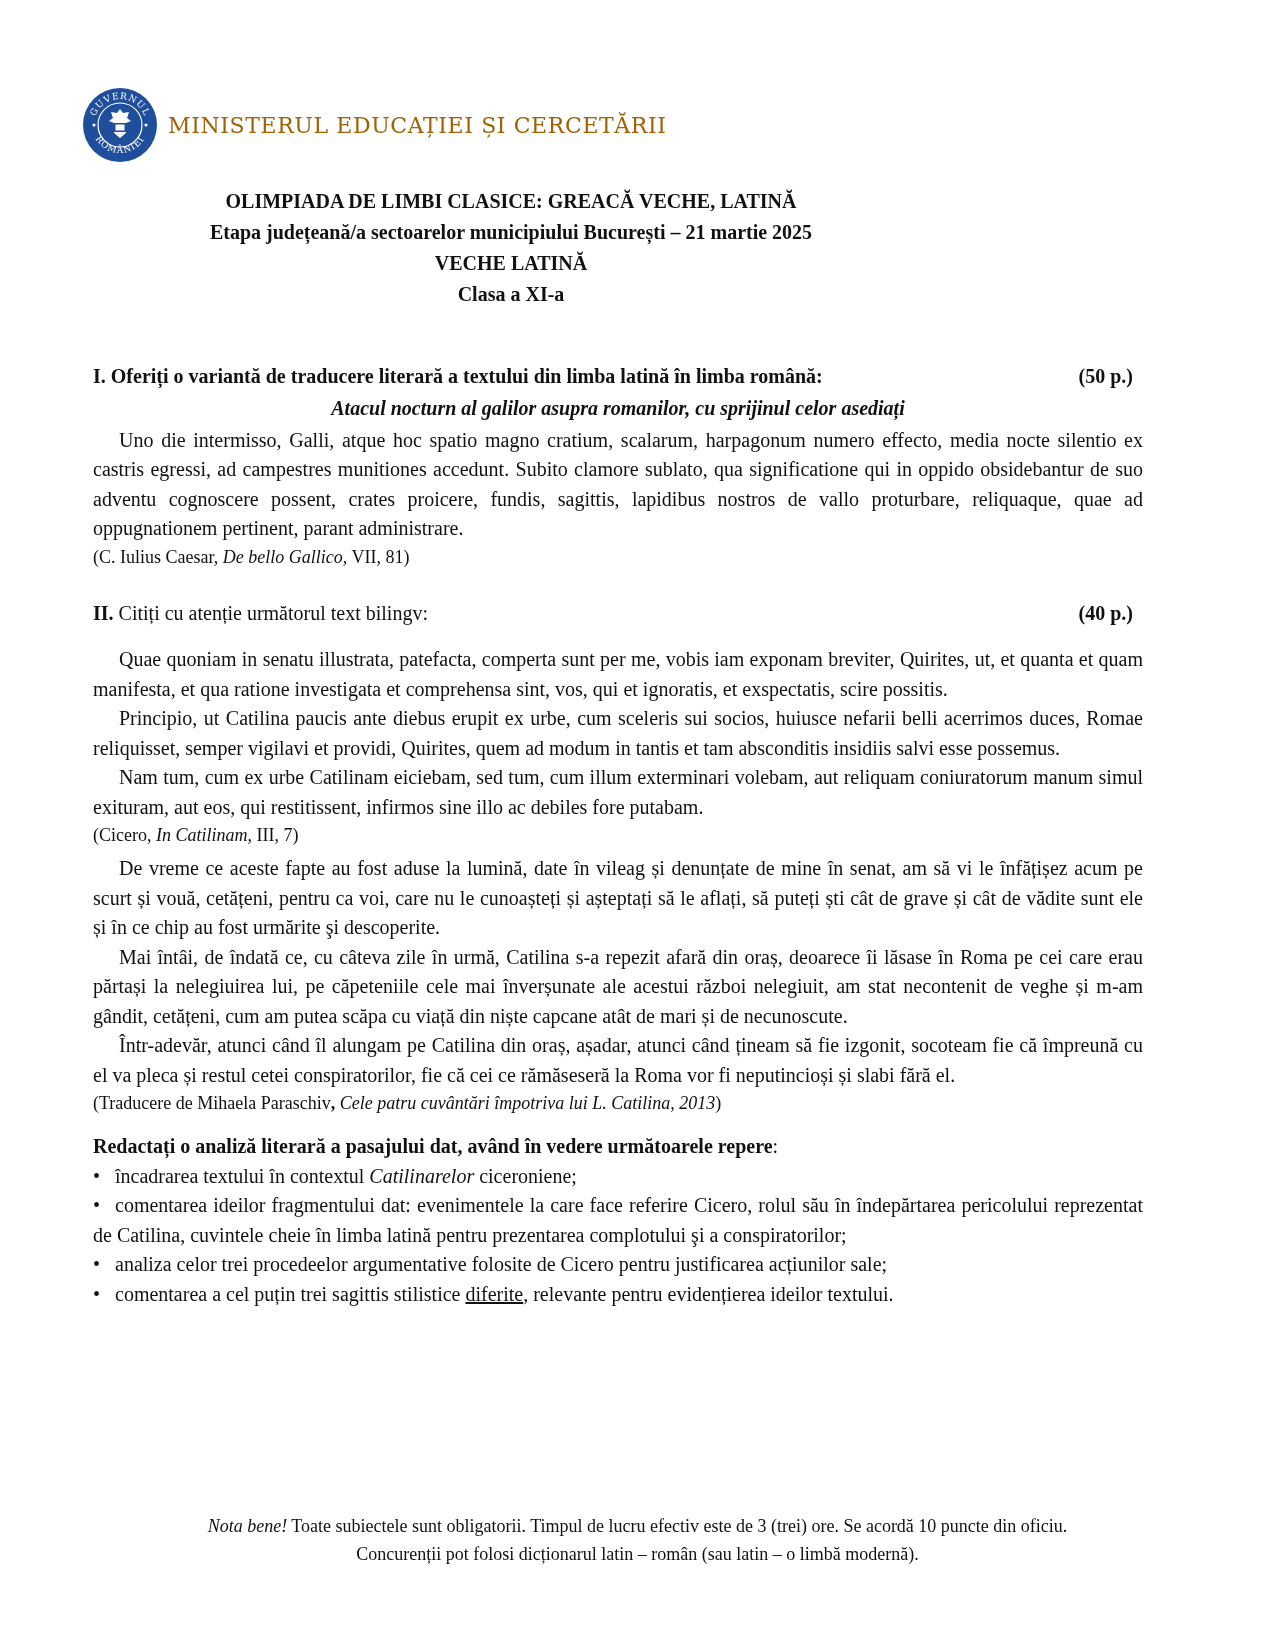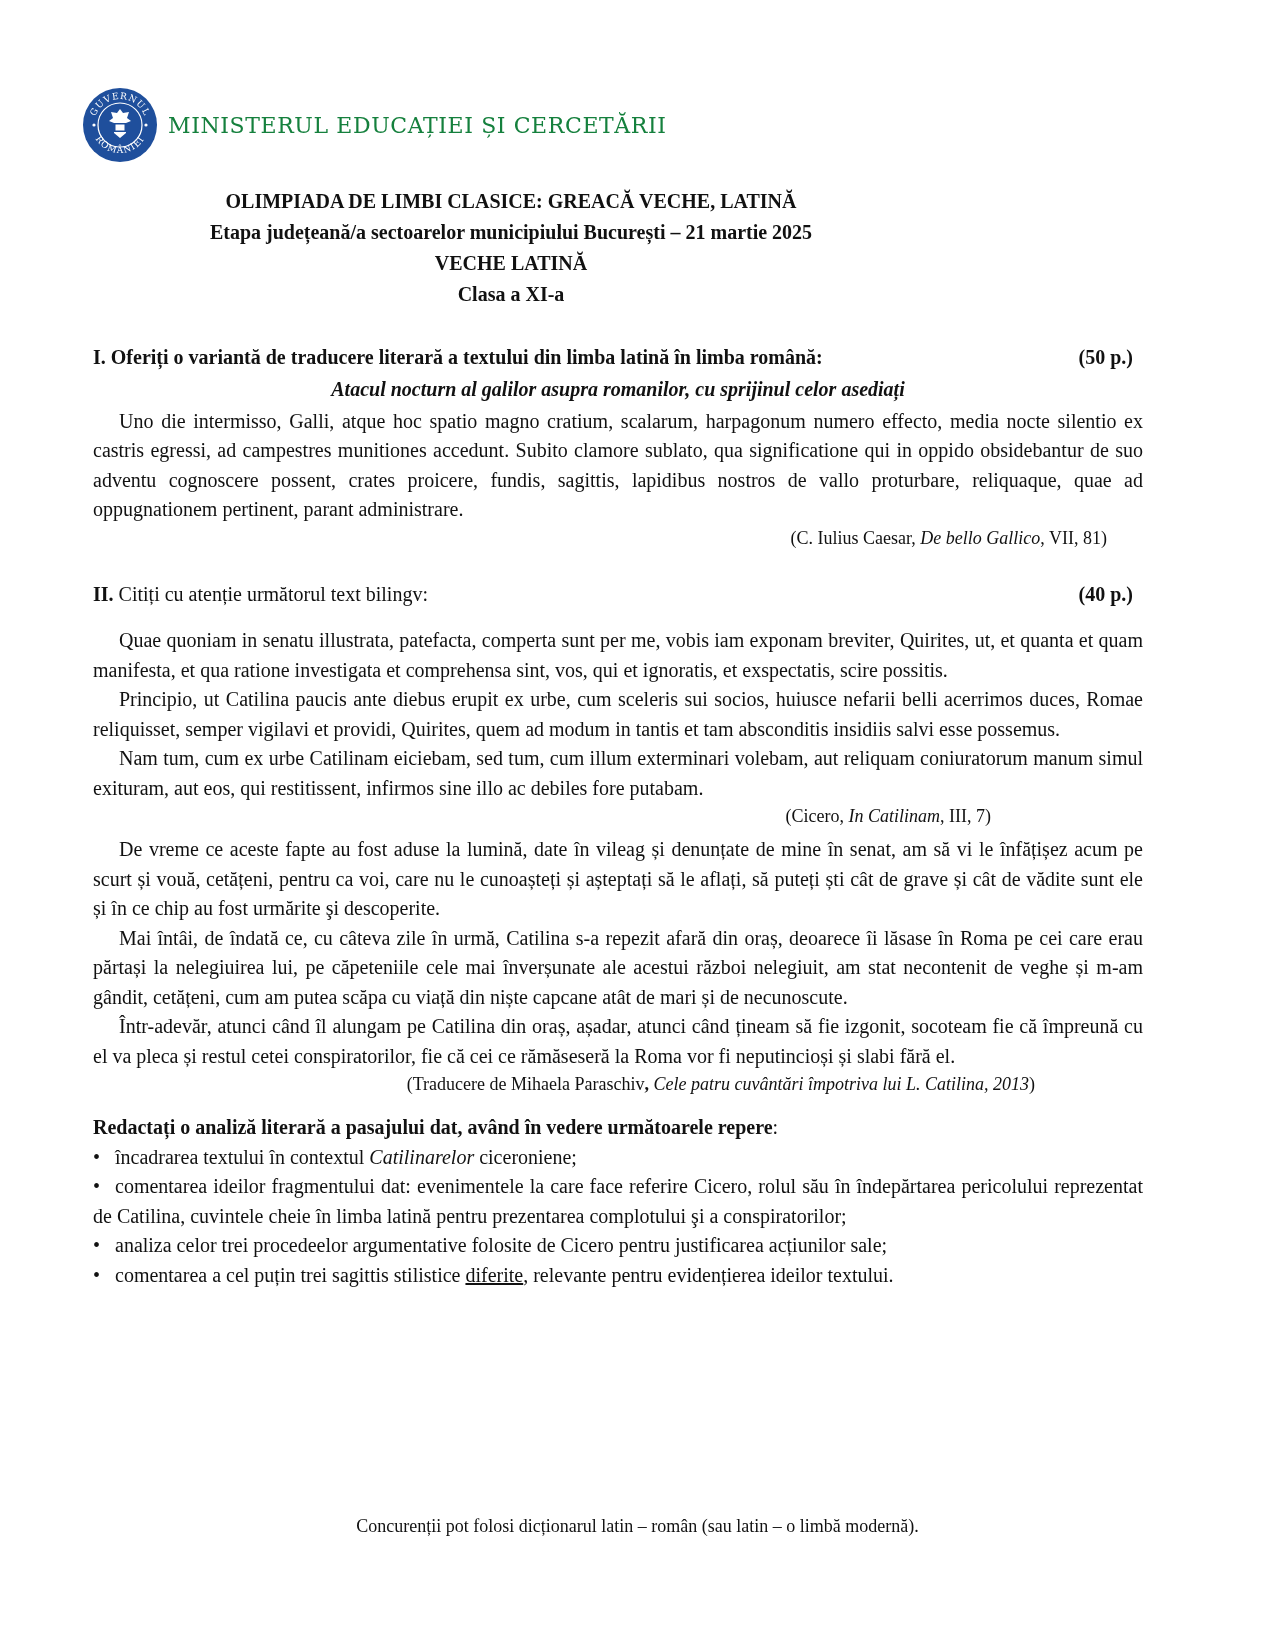--- a/index.html
+++ b/index.html
@@ -1,33 +1,33 @@
 <!DOCTYPE html>
 <html><head>
 <meta charset="utf-8">
 <style>
   html, body { margin: 0; padding: 0; background: #ffffff; }
   body { width: 1275px; height: 1650px; position: relative; overflow: hidden; color: #111; }
   .page { position: absolute; left: 0; top: 0; width: 1275px; height: 1650px; }
 
   .header { position: absolute; left: 82px; top: 85px; height: 80px; display: flex; align-items: center; }
   .seal { width: 76px; height: 76px; }
-  .ministry { margin-left: 10px; font-family: "DejaVu Serif", serif; color: #15803d; font-size: 22px; letter-spacing: 0.6px; }
+  .ministry { margin-left: 10px; font-family: "DejaVu Serif", serif; color: #a16207; font-size: 22px; letter-spacing: 0.6px; }
 
   .titles { position: absolute; left: 0; width: 1022px; top: 186px; text-align: center; font-family: "Liberation Serif", serif; font-weight: bold; font-size: 20px; line-height: 31px; }
   .titles div { height: 31px; }
 
   .body { position: absolute; left: 93px; width: 1050px; font-family: "Liberation Serif", serif; font-size: 20px; line-height: 29.5px; }
-  .sec-head { position: relative; height: 30px; }
+  .sec-head { position: relative; height: 30px; margin-top: 19px; }
   .sec-head .pts { position: absolute; right: 10px; top: 0; font-weight: bold; }
   .bold { font-weight: bold; }
   .ital { font-style: italic; }
   .center { text-align: center; }
   .para { text-align: justify; text-indent: 26px; margin: 0; }
-  .source { text-align: right; font-size: 18px; line-height: 26px; }
+  .source { font-size: 18px; line-height: 26px; }
   .bullets { list-style: none; margin: 0; padding: 0; }
   .bullets li { text-align: justify; }
   .bullets li .dot { display: inline-block; width: 22px; }
   .underline { text-decoration: underline; }
   .footer { position: absolute; left: 0; width: 1275px; top: 1512px; text-align: center; font-family: "Liberation Serif", serif; font-size: 18px; line-height: 28px; }
 </style>
 </head>
 <body>
 
 <div class="page">
@@ -91,15 +91,16 @@
     <div><span class="bold">Redactați o analiză literară a pasajului dat, având în vedere următoarele repere</span><span>:</span></div>
     <ul class="bullets">
       <li><span class="dot">•</span><span>încadrarea textului în contextul </span><span class="ital">Catilinarelor</span><span> ciceroniene;</span></li>
       <li><span class="dot">•</span><span>comentarea ideilor fragmentului dat: evenimentele la care face referire Cicero, rolul său în îndepărtarea pericolului reprezentat de Catilina, cuvintele cheie în limba latină pentru prezentarea complotului şi a conspiratorilor;</span></li>
       <li><span class="dot">•</span><span>analiza celor trei procedeelor argumentative folosite de Cicero pentru justificarea acțiunilor sale;</span></li>
       <li><span class="dot">•</span><span>comentarea a cel puțin trei sagittis stilistice </span><span class="underline">diferite</span><span>, relevante pentru evidențierea ideilor textului.</span></li>
     </ul>
   </div>
 
   <div class="footer">
+    <div><span class="ital">Nota bene!</span><span> Toate subiectele sunt obligatorii. Timpul de lucru efectiv este de 3 (trei) ore. Se acordă 10 puncte din oficiu.</span></div>
     <div>Concurenții pot folosi dicționarul latin – român (sau latin – o limbă modernă).</div>
   </div>
 </div>
 
 </body></html>

